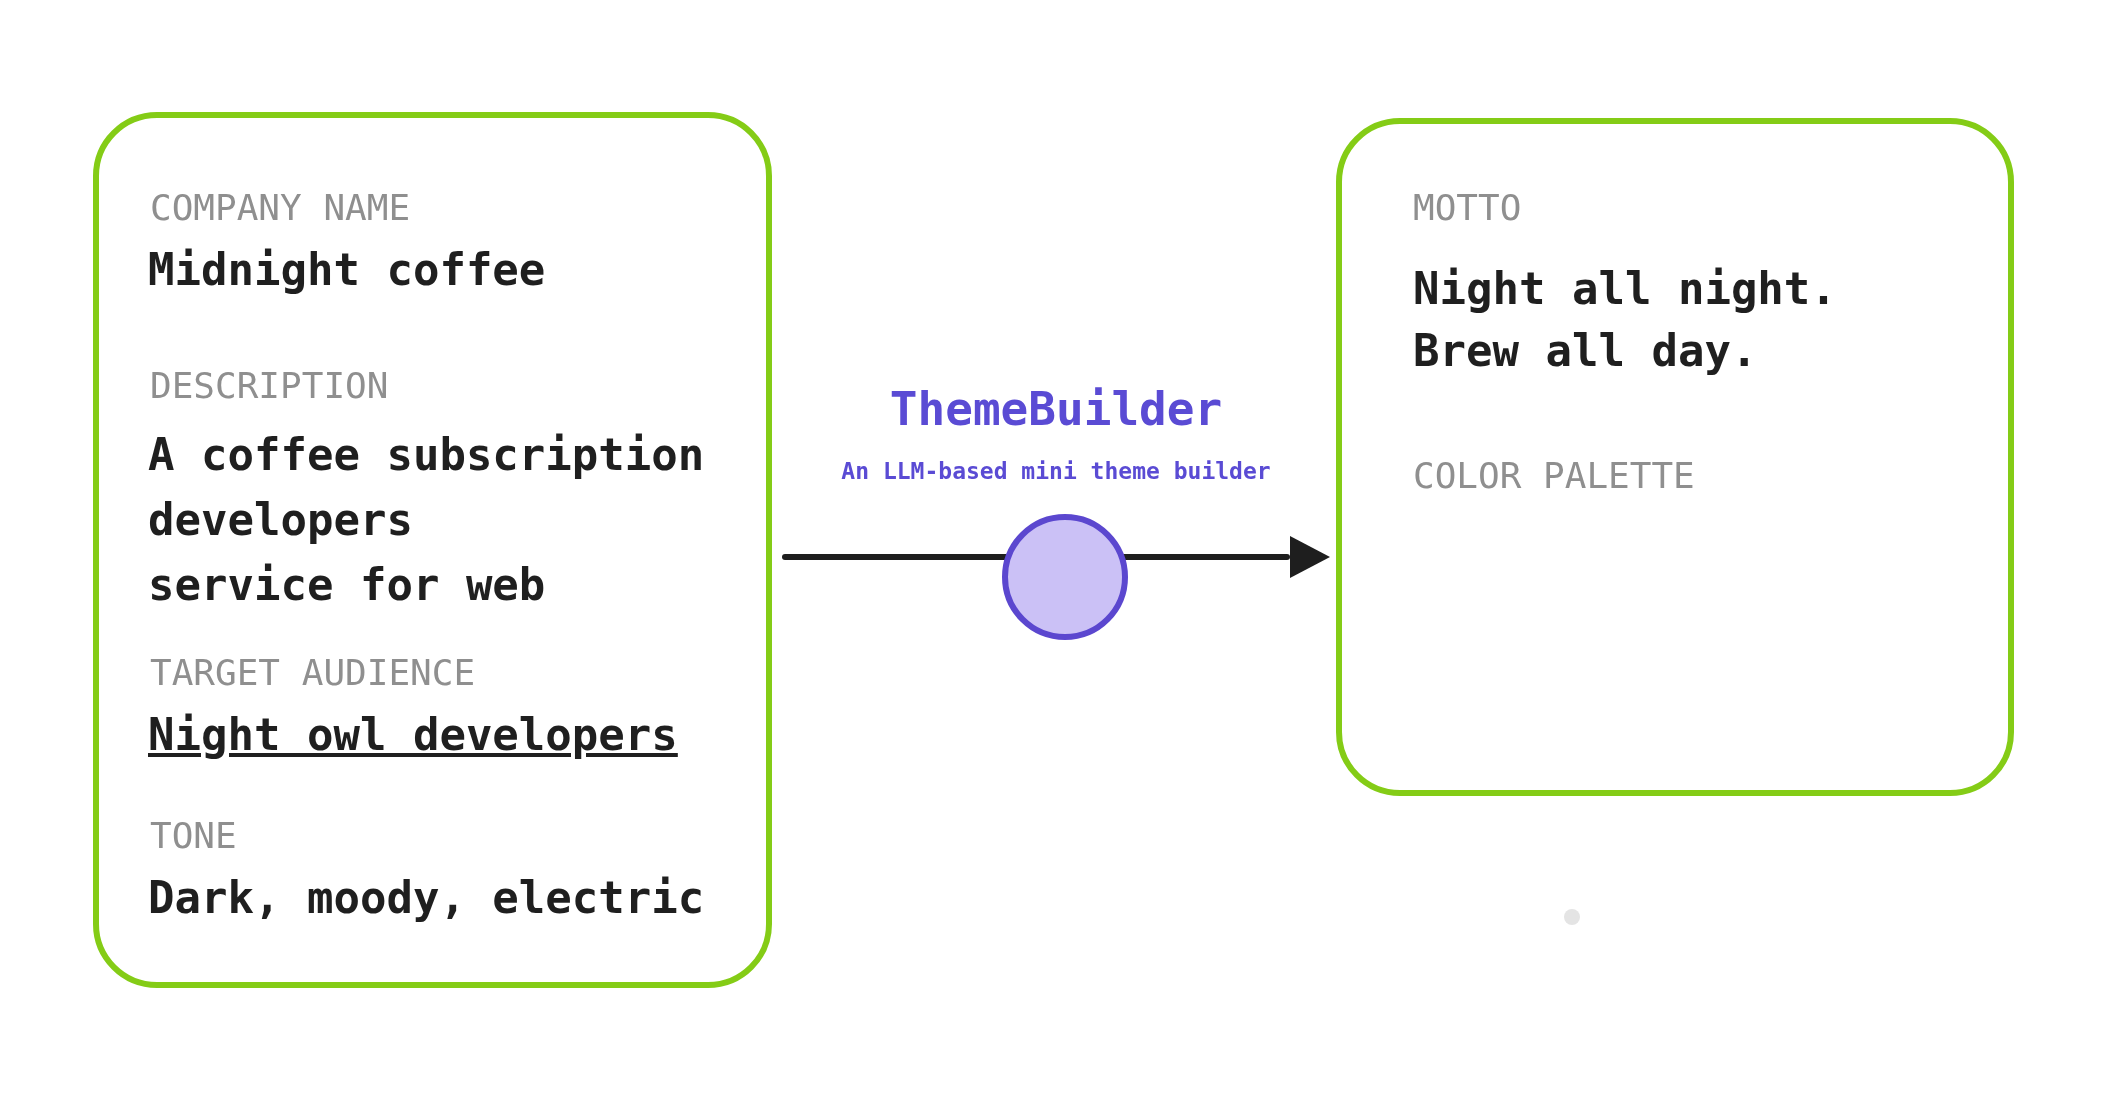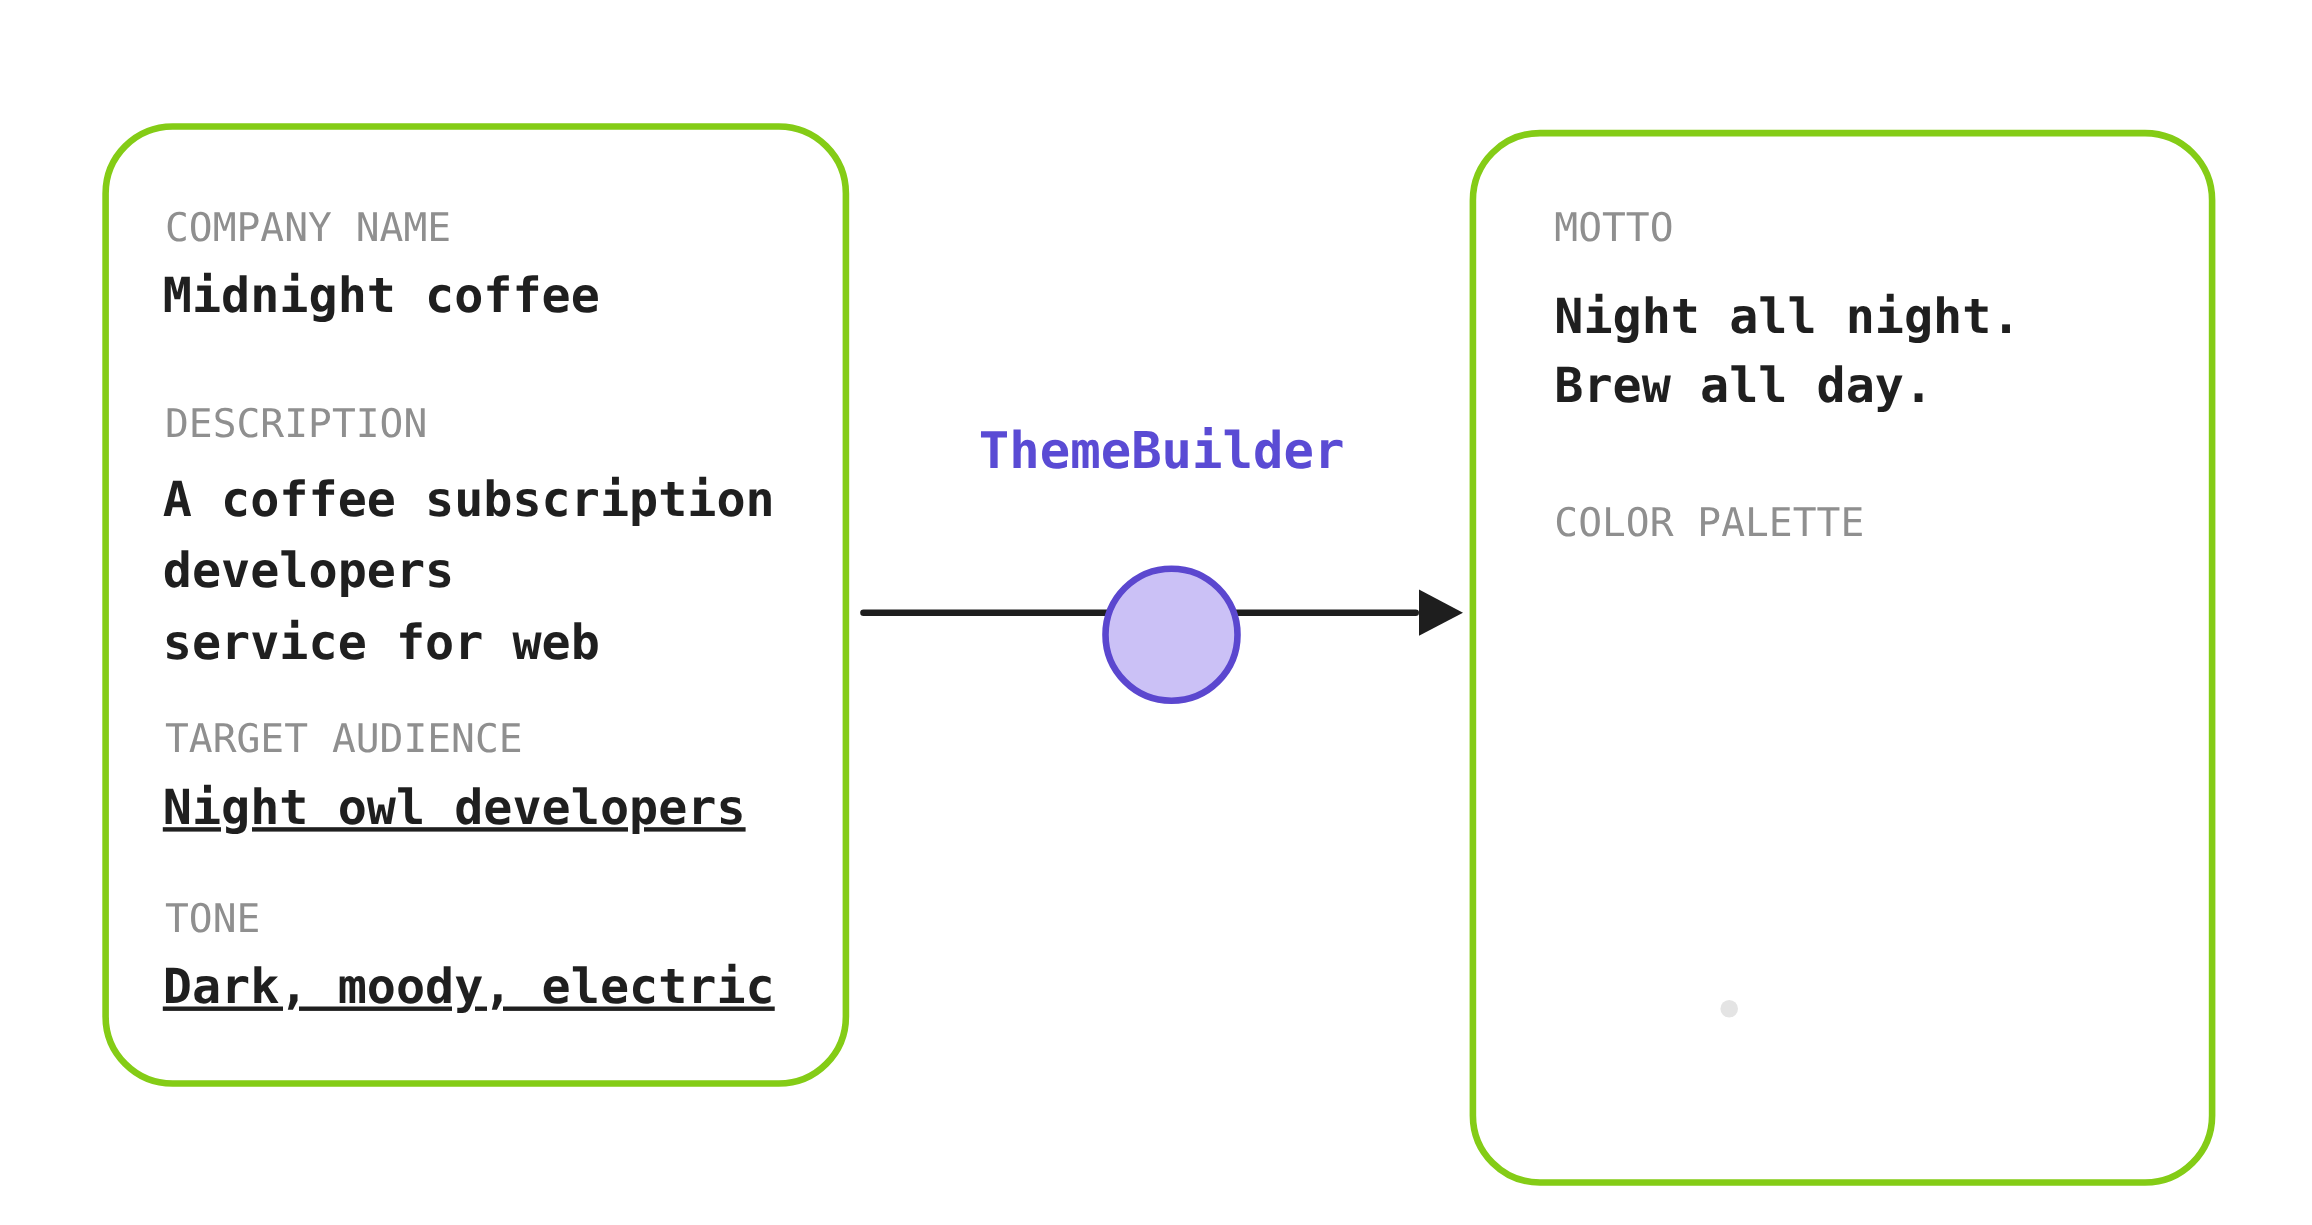--- a/index.html
+++ b/index.html
@@ -5,21 +5,21 @@
   html,body{margin:0;padding:0;background:#ffffff;}
   #canvas{
     position:relative;width:2102px;height:1114px;background:#ffffff;overflow:hidden;
     font-family:"DejaVu Sans Mono", monospace;
   }
   .card{
     position:absolute;background:#ffffff;border:6px solid #84cc16;border-radius:64px;
     box-sizing:border-box;
   }
   #left-card{left:93px;top:112px;width:679px;height:876px;}
-  #right-card{left:1336px;top:118px;width:678px;height:960px;}
+  #right-card{left:1336px;top:118px;width:678px;height:678px;}
   .heading{
     position:absolute;font-size:36px;font-weight:normal;color:#8f8f8f;
     line-height:1;white-space:nowrap;letter-spacing:0;
   }
   .value{
     position:absolute;font-size:44px;font-weight:bold;color:#1f1f1f;
     line-height:1;white-space:nowrap;
   }
   .value-block{position:absolute;color:#1f1f1f;font-size:44px;font-weight:bold;}
   .value-block .line{line-height:65px;white-space:nowrap;}
@@ -78,24 +78,25 @@
     <div class="value-block lc-desc" style="color: rgb(31, 31, 31);">
       <div class="line">A coffee subscription</div>
       <div class="line">developers</div>
       <div class="line">service for web</div>
     </div>
 
     <div class="heading lc-label-3" style="color: rgb(143, 143, 143);">TARGET AUDIENCE</div>
     <div class="value lc-value-3" style="color: rgb(31, 31, 31); text-decoration: underline;">Night owl developers</div>
 
     <div class="heading lc-label-4" style="color: rgb(143, 143, 143);">TONE</div>
-    <div class="value lc-value-4" style="color: rgb(31, 31, 31); text-decoration: underline;">Dark, moody, electric</div>
+    <div class="value lc-value-4" style="color: rgb(31, 31, 31);">Dark, moody, electric</div>
   </div>
 
   <div class="pipe-title" style="color: rgb(90, 75, 212);">ThemeBuilder</div>
+  <div class="pipe-subtitle" style="color: rgb(90, 75, 212);">An LLM-based mini theme builder</div>
   <div class="arrow-line" style="background: rgb(30, 30, 30);"></div>
   <div class="arrow-head"></div>
   <div class="pipe-node" style="background: rgb(203, 193, 246); border-color: rgb(91, 71, 207);"></div>
 
   <div id="right-card" class="card">
     <div class="heading rc-motto-label" style="color: rgb(143, 143, 143);">MOTTO</div>
     <div class="value-block motto-block rc-motto" style="color: rgb(31, 31, 31);">
       <div class="line">Night all night.</div>
       <div class="line">Brew all day.</div>
     </div>

